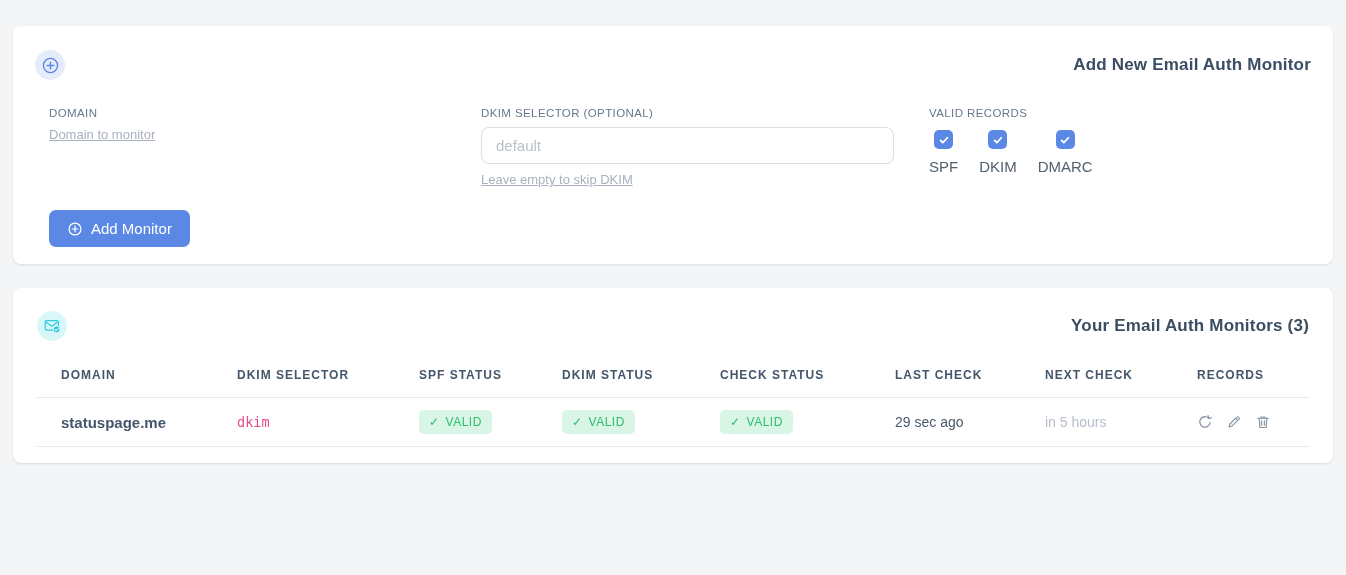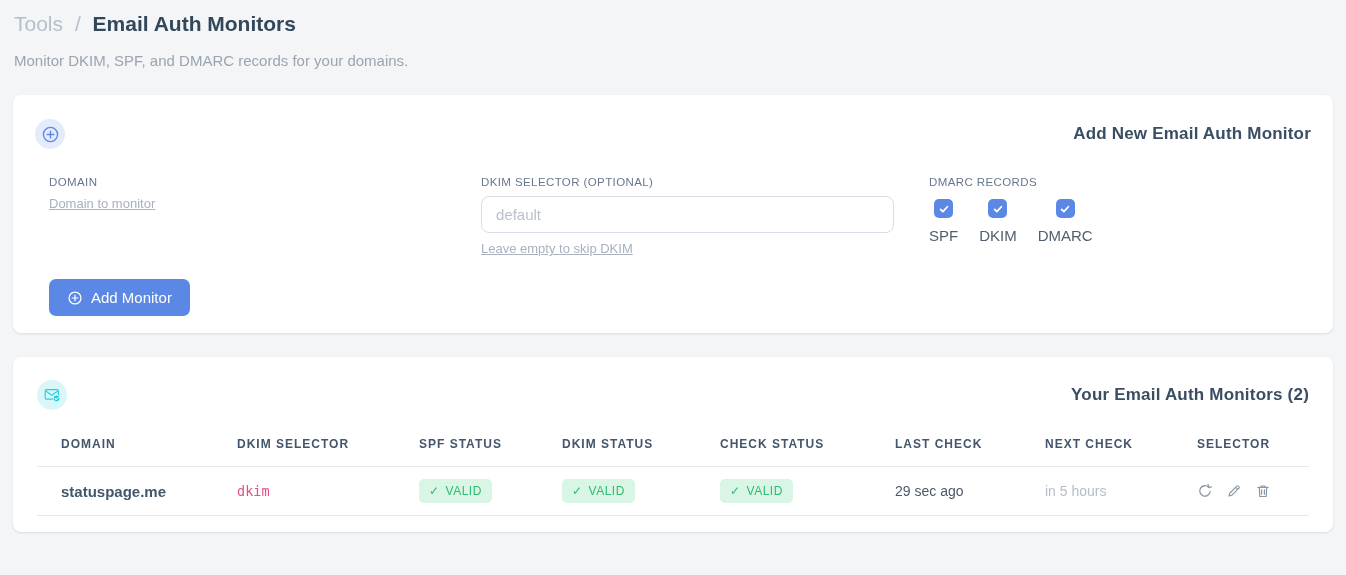--- a/index.html
+++ b/index.html
@@ -98,28 +98,20 @@
     background: none; border: none; padding: 0; cursor: pointer;
     color: #8a97a6; display: inline-flex; align-items: center;
   }
   svg { display: block; }
 </style>
 </head>
 <body>
 
 <div>
 
-  <header class="page-header">
-    <div class="breadcrumb-line">
-      <span class="crumb">Tools</span>
-      <span class="crumb-sep">/</span>
-      <span class="page-title">Email Auth Monitors</span>
-    </div>
-    <div class="page-subtitle">Monitor DKIM, SPF, and DMARC records for your domains.</div>
-  </header>
 
   <section class="card card-add">
     <div class="card-header">
       <span class="icon-circle blue">
         <svg width="19" height="19" viewBox="0 0 18 18" fill="none" stroke="currentColor" stroke-width="1.3">
           <circle cx="9" cy="9" r="6.7"></circle>
           <path d="M9 5.8v6.4M5.8 9h6.4" stroke-linecap="round"></path>
         </svg>
       </span>
       <h2 class="card-title">Add New Email Auth Monitor</h2>
@@ -131,21 +123,21 @@
         <div class="field-hint">Domain to monitor</div>
       </div>
 
       <div class="form-col-2">
         <label class="field-label">DKIM SELECTOR (OPTIONAL)</label>
         <input class="text-input" type="text" placeholder="default" style="">
         <div class="field-hint">Leave empty to skip DKIM</div>
       </div>
 
       <div class="form-col-3">
-        <label class="field-label">DMARC RECORDS</label>
+        <label class="field-label">VALID RECORDS</label>
         <div class="checkbox-row">
           <label class="checkbox-option">
             <span class="checkbox-box">
               <svg width="12" height="12" viewBox="0 0 16 16" fill="none" stroke="#ffffff" stroke-width="2.4" stroke-linecap="round" stroke-linejoin="round">
                 <polyline points="3.5,8.5 6.5,11.5 12.5,5"></polyline>
               </svg>
             </span>
             <span class="checkbox-label">SPF</span>
           </label>
           <label class="checkbox-option">
@@ -182,21 +174,21 @@
   <section class="card card-monitors">
     <div class="card-header">
       <span class="icon-circle cyan">
         <svg width="17" height="16" viewBox="0 0 17 16" fill="none">
           <rect x="1.2" y="2.6" width="13.2" height="9.6" rx="1.4" stroke="currentColor" stroke-width="1.2"></rect>
           <path d="M2.2 4.2l5.6 4 5.6-4" stroke="currentColor" stroke-width="1.2" stroke-linecap="round" stroke-linejoin="round"></path>
           <circle cx="12.6" cy="11.4" r="3.3" fill="#17c6d8" stroke="#d9f6f9" stroke-width="1"></circle>
           <polyline points="11.2,11.4 12.3,12.5 14.1,10.5" fill="none" stroke="#ffffff" stroke-width="1.1" stroke-linecap="round" stroke-linejoin="round"></polyline>
         </svg>
       </span>
-      <h2 class="card-title">Your Email Auth Monitors (2)</h2>
+      <h2 class="card-title">Your Email Auth Monitors (3)</h2>
     </div>
 
     <div class="table-wrap">
       <table>
         <colgroup>
           <col style="width:176px">
             <col style="width:182px">
             <col style="width:143px">
             <col style="width:158px">
           <col style="width:175px">
@@ -206,21 +198,21 @@
         </colgroup>
         <thead>
           <tr>
             <th>DOMAIN</th>
             <th>DKIM SELECTOR</th>
             <th>SPF STATUS</th>
             <th>DKIM STATUS</th>
             <th>CHECK STATUS</th>
             <th>LAST CHECK</th>
             <th>NEXT CHECK</th>
-            <th>SELECTOR</th>
+            <th>RECORDS</th>
           </tr>
         </thead>
         <tbody>
           <tr>
             <td class="cell-domain">statuspage.me</td>
             <td class="cell-selector">dkim</td>
             <td>
               <span class="badge-valid">
                 <span>✓</span>
                 <span>VALID</span>

